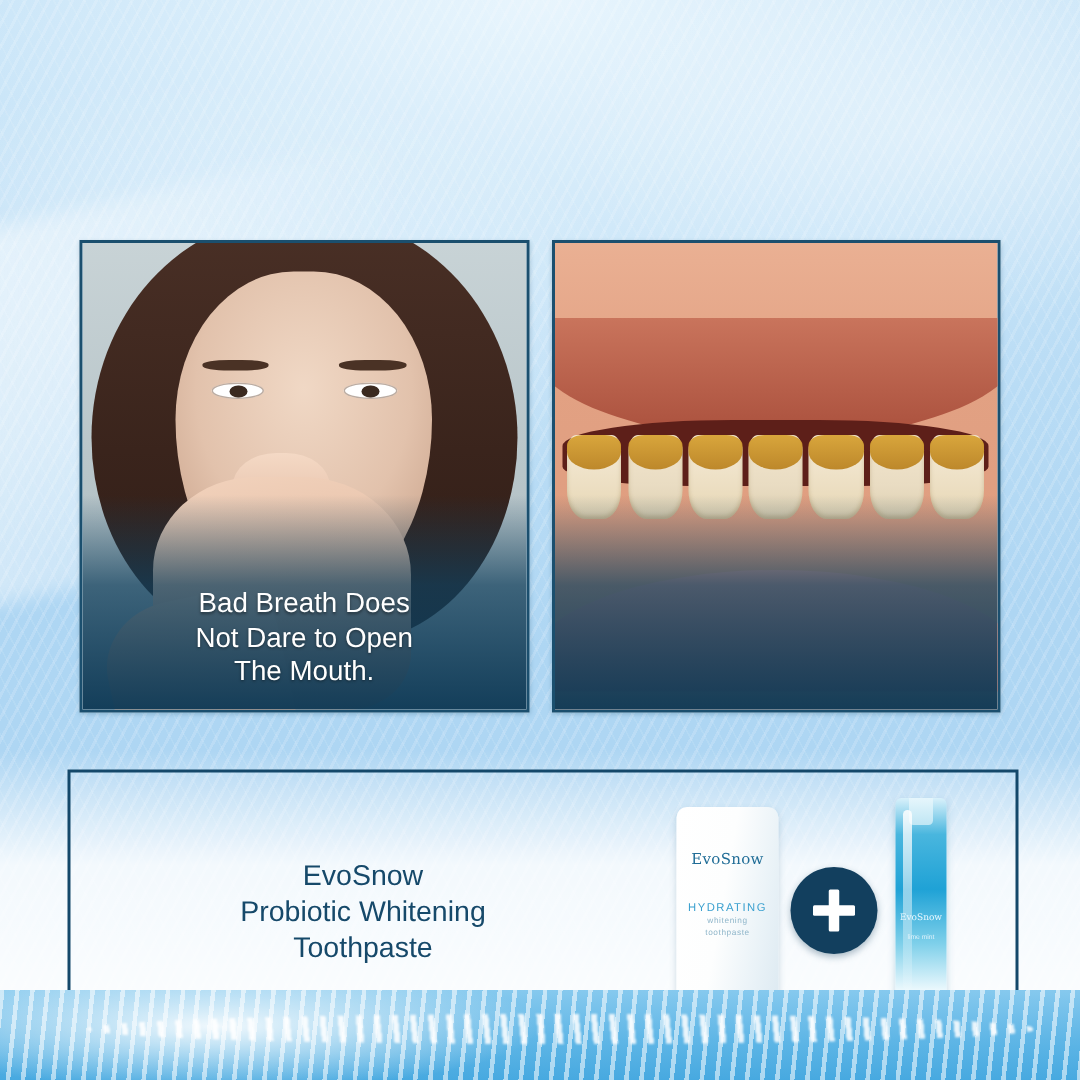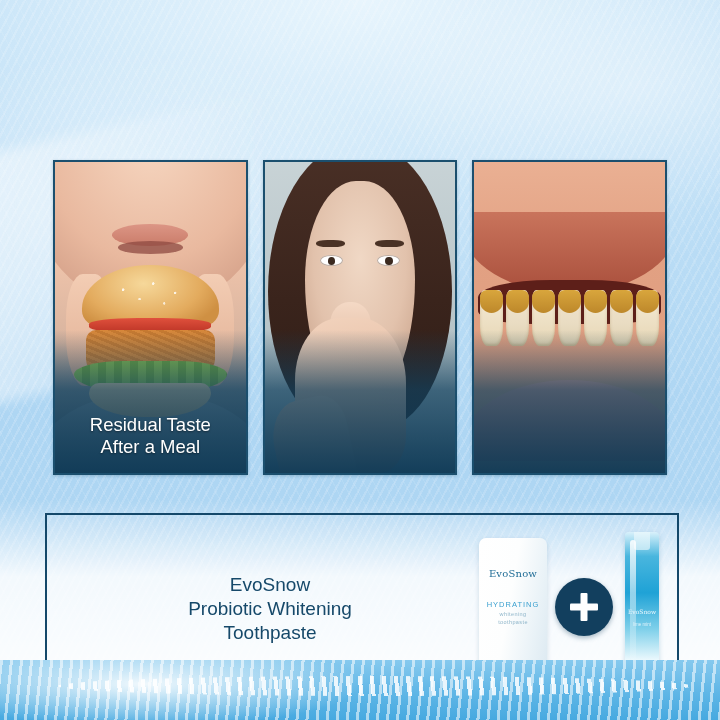--- a/index.html
+++ b/index.html
@@ -143,21 +143,21 @@
   
   .box{
     position:absolute;left:45px;top:513px;width:630px;height:177px;
     border:2px solid #14486a;background:rgba(255,255,255,.06);
   }
   .box-head{
     position:absolute;left:50%;top:513px;transform:translate(-50%,-52%);
     padding:0 16px;color:#14486a;font-size:26.5px;font-weight:400;white-space:nowrap;
     background:linear-gradient(180deg,#d3eafb 0%,#cbe6fa 100%);
   }
-  .combo{position:absolute;left:45px;top:528px;width:630px;height:162px;display:flex;align-items:center;margin-left:28px;}
+  .combo{position:absolute;left:45px;top:528px;width:630px;height:162px;display:flex;align-items:center;}
   .side{flex:1;text-align:center;color:#16496a;font-size:19px;line-height:1.28;white-space:pre-line;}
   .side.left{padding-right:6px;}
   .side.right{padding-left:4px;}
   .mid{width:230px;position:relative;height:100%;}
 
   
   .tube{position:absolute;left:6px;top:10px;width:68px;height:140px;
     border-radius:7px 7px 12px 12px/7px 7px 10px 10px;
     background:linear-gradient(100deg,#ffffff 0%,#fdfefe 45%,#e9f2f7 78%,#dce9f1 100%);
     box-shadow:0 2px 5px rgba(60,110,140,.22);overflow:hidden;}
@@ -192,54 +192,38 @@
 <body>
 
 <div class="poster">
   <div class="tex a"></div>
   <div class="tex b"></div>
   <div class="sheen"></div>
 
 
   <div class="panels">
 
-    <div class="panel">
-      <div class="photo">
-        <div class="p1-bg"></div>
-        <div class="p1-chin"></div>
-        <div class="p1-lip"></div>
-        <div class="p1-mouth"></div>
-        <div class="p1-shirt"></div>
-        <div class="hand-l"></div>
-        <div class="hand-r"></div>
-        <div class="bun-top"></div>
-        <div class="tomato"></div>
-        <div class="patty"></div>
-        <div class="lettuce"></div>
-        <div class="bun-bot"></div>
-      </div>
-      <div class="cap-grad"></div>
-      <div class="cap">Residual Taste
-After a Meal</div>
-    </div>
 
     <div class="panel">
       <div class="photo">
         <div class="p2-bg"></div>
         <div class="p2-hair"></div>
         <div class="p2-face"></div>
         <div class="p2-brow l"></div>
         <div class="p2-brow r"></div>
         <div class="p2-eye l"></div>
         <div class="p2-eye r"></div>
         <div class="p2-finger"></div>
         <div class="p2-hand"></div>
         <div class="p2-arm"></div>
       </div>
       <div class="cap-grad"></div>
+      <div class="cap">Bad Breath Does
+Not Dare to Open
+The Mouth.</div>
     </div>
 
     <div class="panel">
       <div class="photo">
         <div class="p3-bg"></div>
         <div class="p3-uplip"></div>
         <div class="p3-dark"></div>
         <div class="p3-teeth">
           <div class="tooth">
               <span class="stain"></span>

